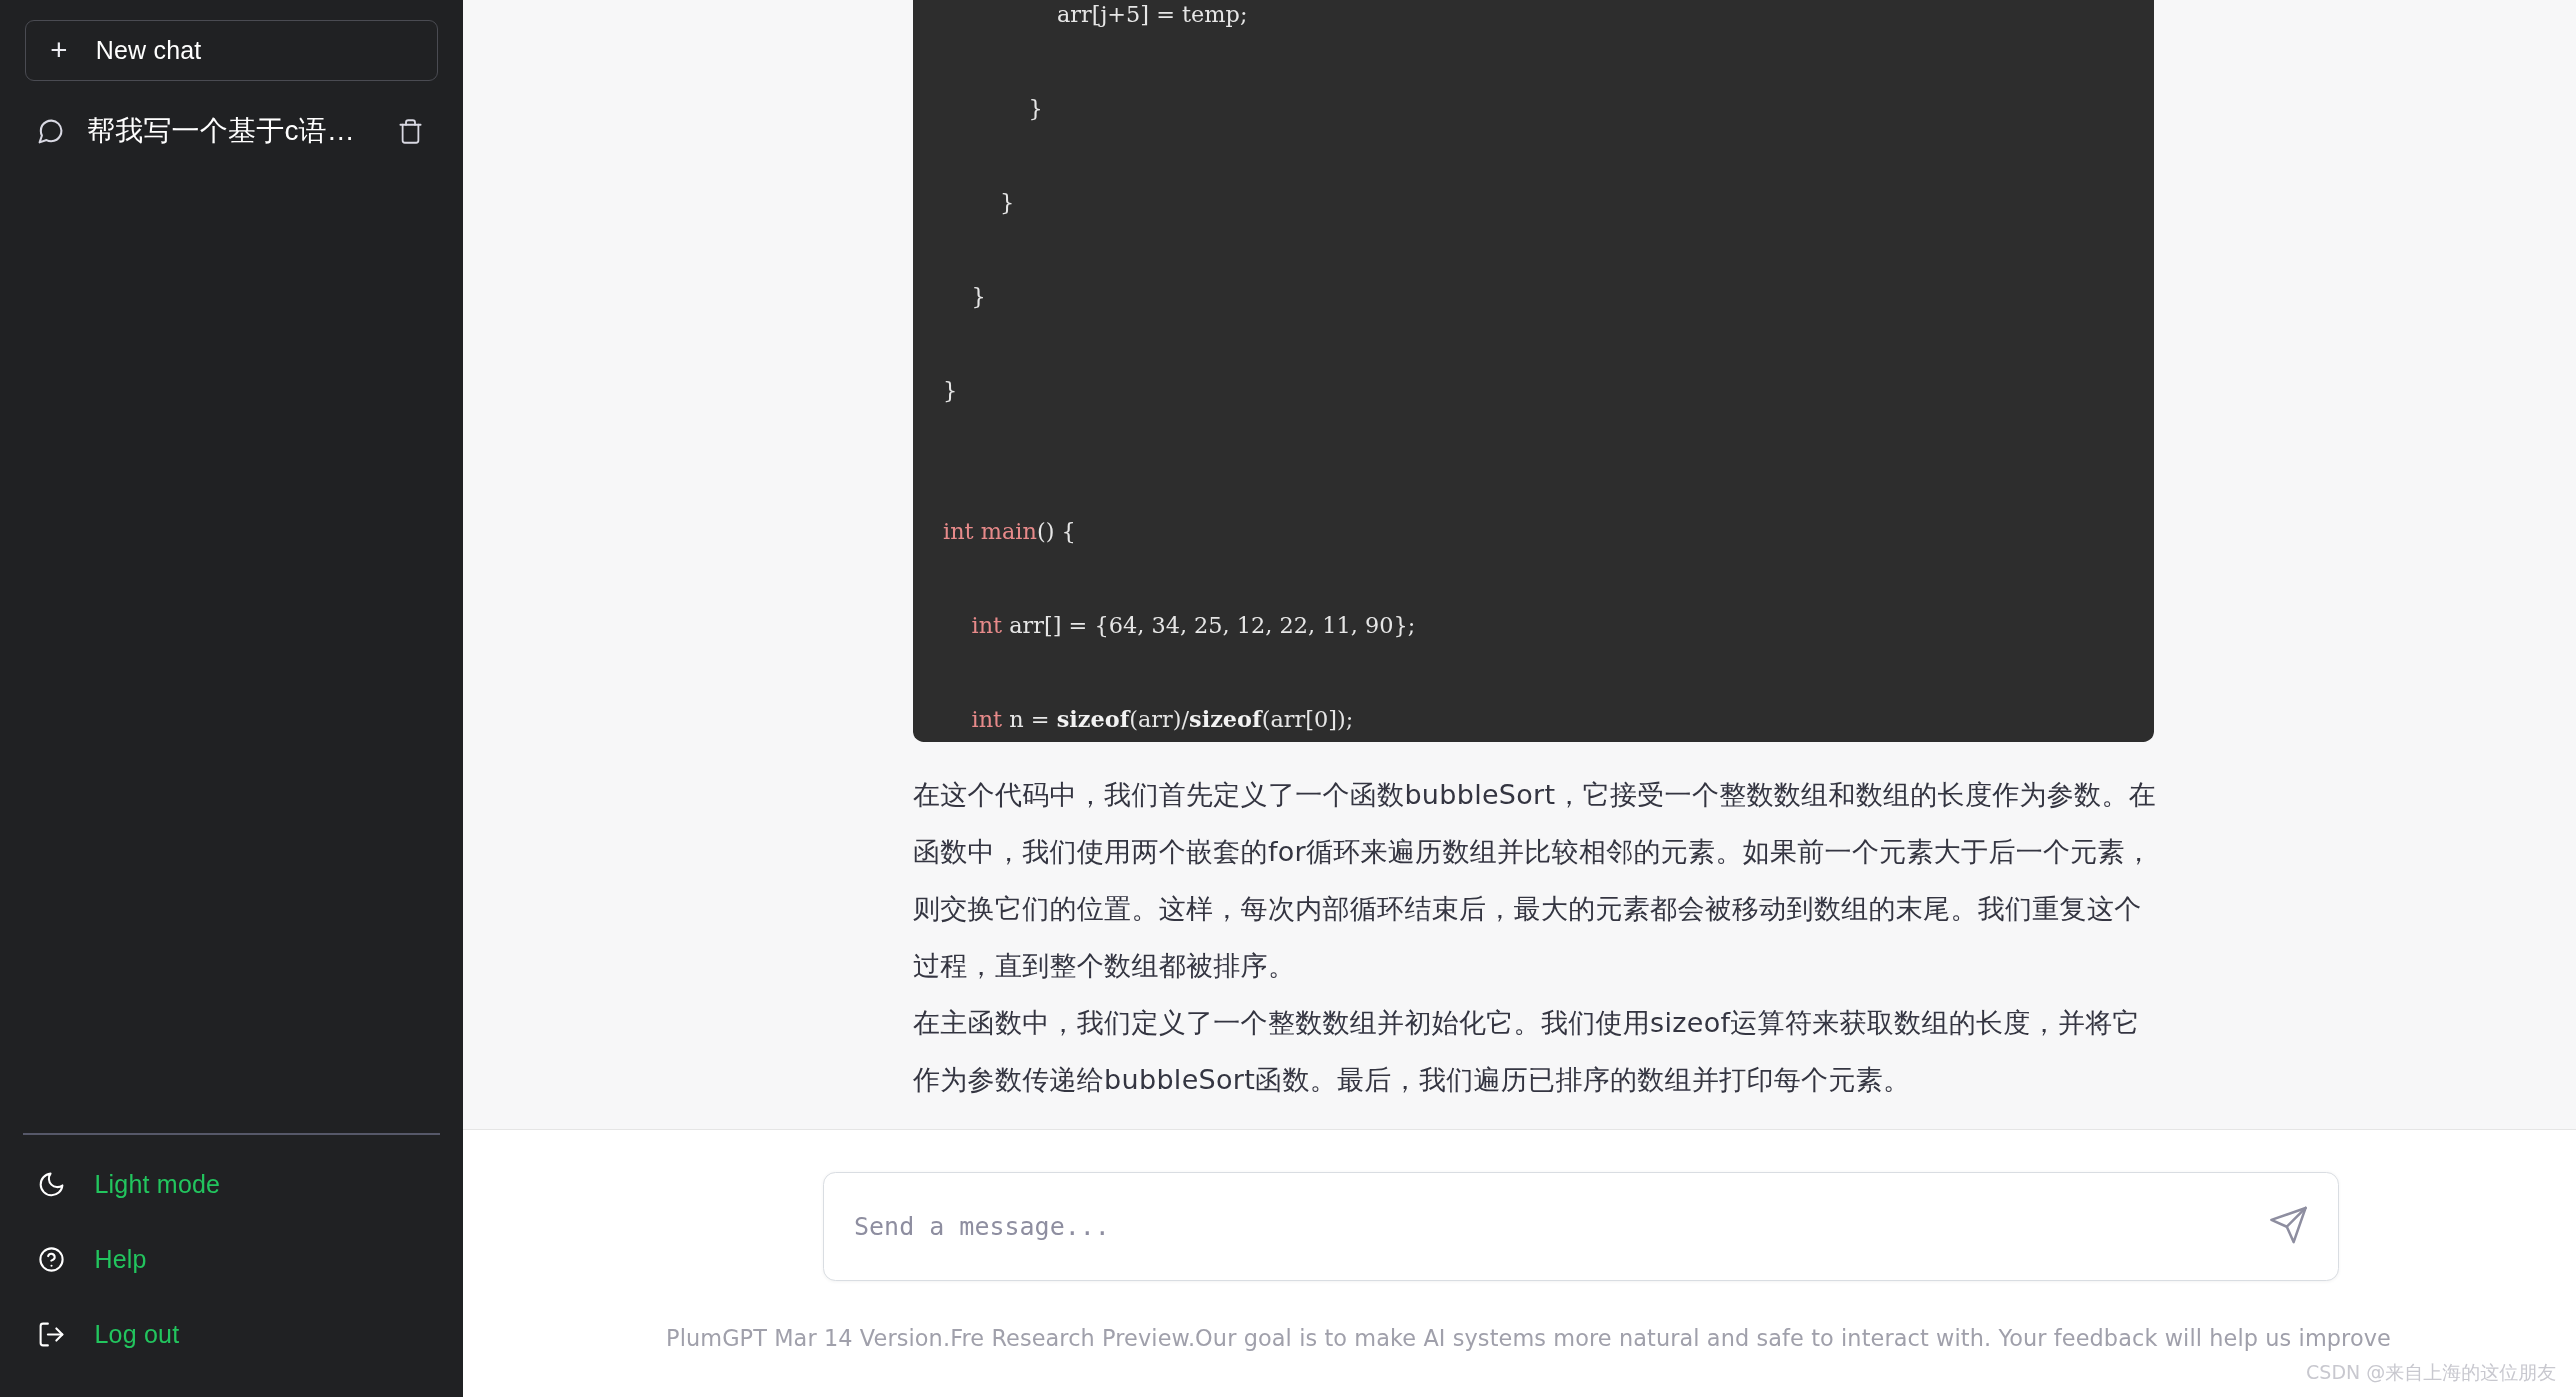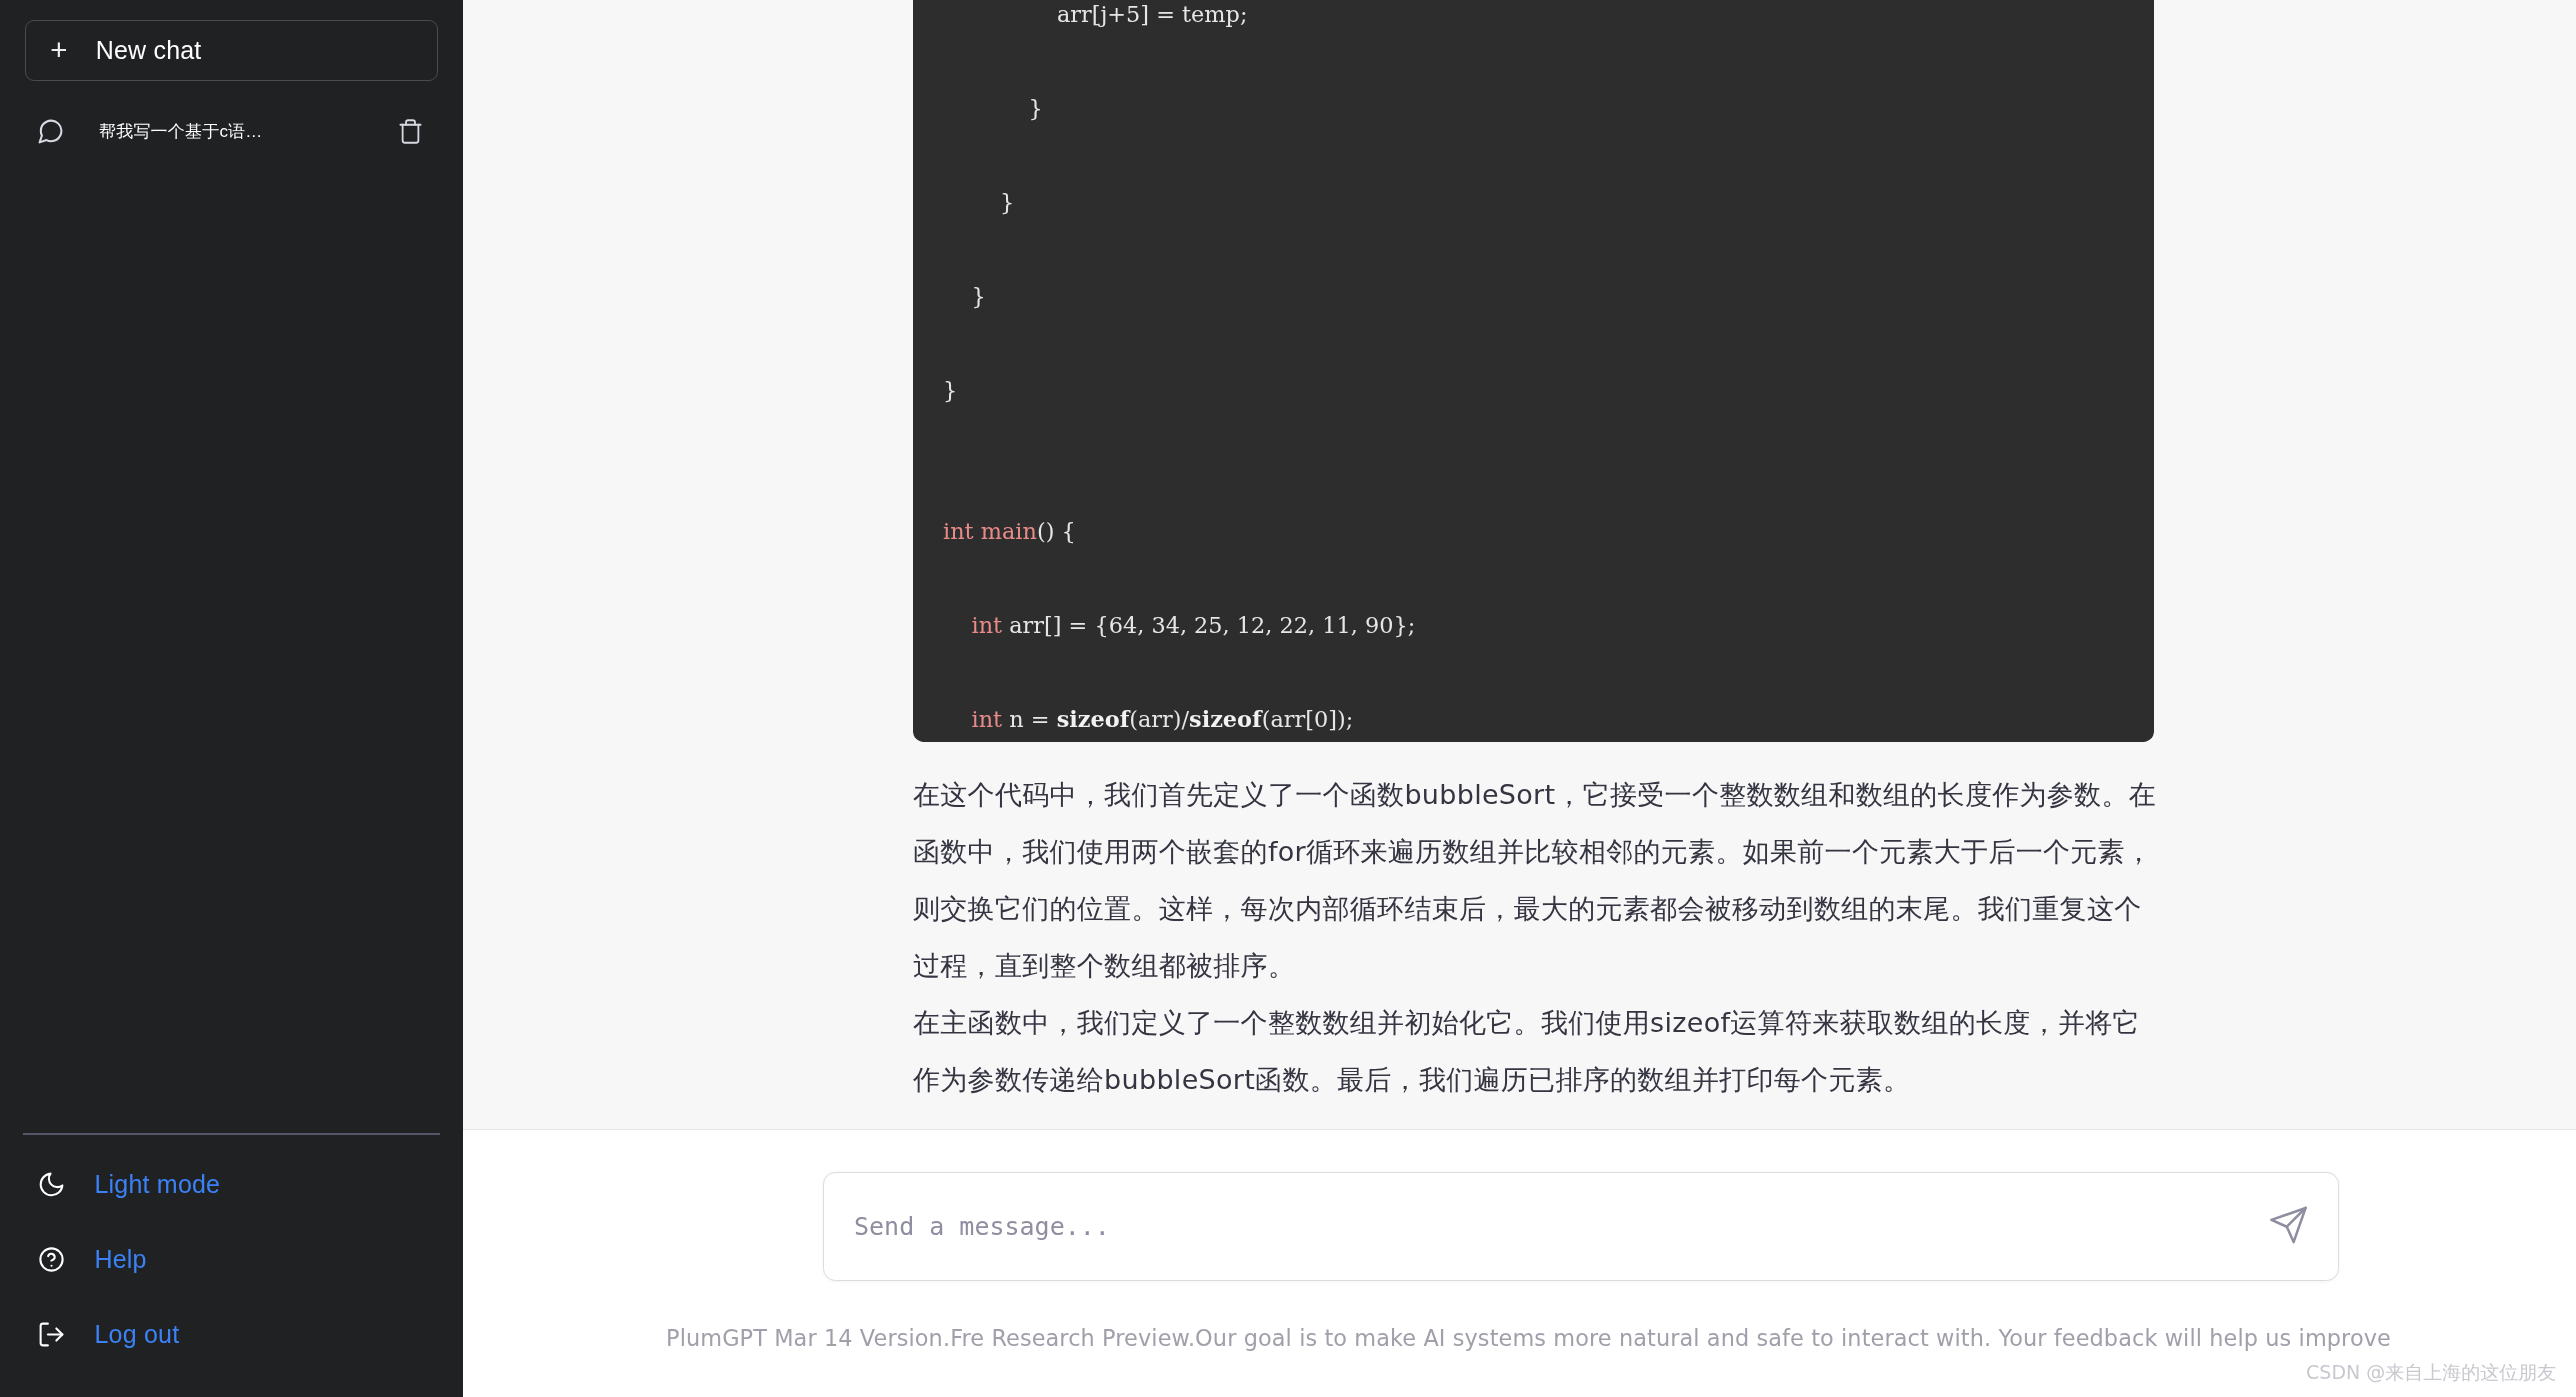--- a/index.html
+++ b/index.html
@@ -45,44 +45,43 @@
   .chat-item {
     display: flex; align-items: center;
     height: 55px; border-radius: 7.2px;
     padding: 0 14.3px 0 12.5px;
     cursor: pointer; color: #ececf1;
     gap: 21.5px;
   }
   .chat-item .bubble-ic { flex: 0 0 30px; display:flex; align-items:center; }
   .chat-item .ci-label {
     flex: 1 1 auto;
-    font-size: 17px; color: #ffffff;
+    font-size: 28px; color: #ffffff;
     white-space: nowrap; overflow: hidden;
     letter-spacing: 0.2px;
-    margin-left: 12px;
   }
   .chat-item .trash-ic { flex: 0 0 30px; display:flex; align-items:center; justify-content:center; }
 
   .sb-spacer { flex: 1 1 auto; }
 
   .sb-divider {
     height: 1.8px; background: #565869;
     margin: 0 23px 0 23px;
   }
   .sb-bottom { padding: 12.5px 23px 25px 23px; }
   .menu-item {
     display: flex; align-items: center;
     gap: 27px;
     height: 75px;
     border-radius: 7.2px;
     padding: 0 12.5px;
     cursor: pointer;
   }
   .menu-item .mi-icon { flex: 0 0 32px; display:flex; align-items:center; justify-content:center; }
-  .menu-item .mi-label { font-size: 25px; color: #3b82f6; letter-spacing: 0.2px; }
+  .menu-item .mi-label { font-size: 25px; color: #22c55e; letter-spacing: 0.2px; }
 
   
   #main {
     flex: 1 1 auto; height: 1397px;
     display: flex; flex-direction: column;
     background: #ffffff;
     position: relative;
   }
   #chat-scroll {
     height: 1129px;

